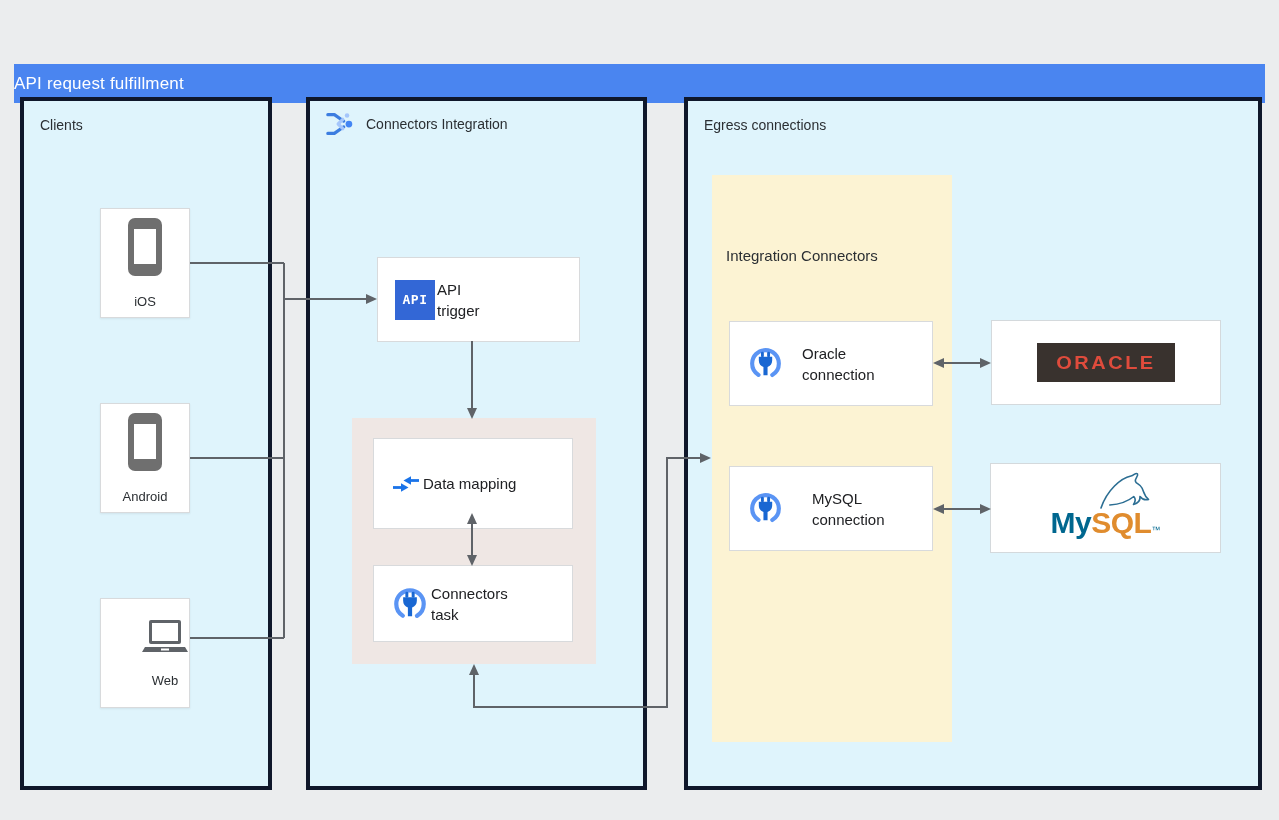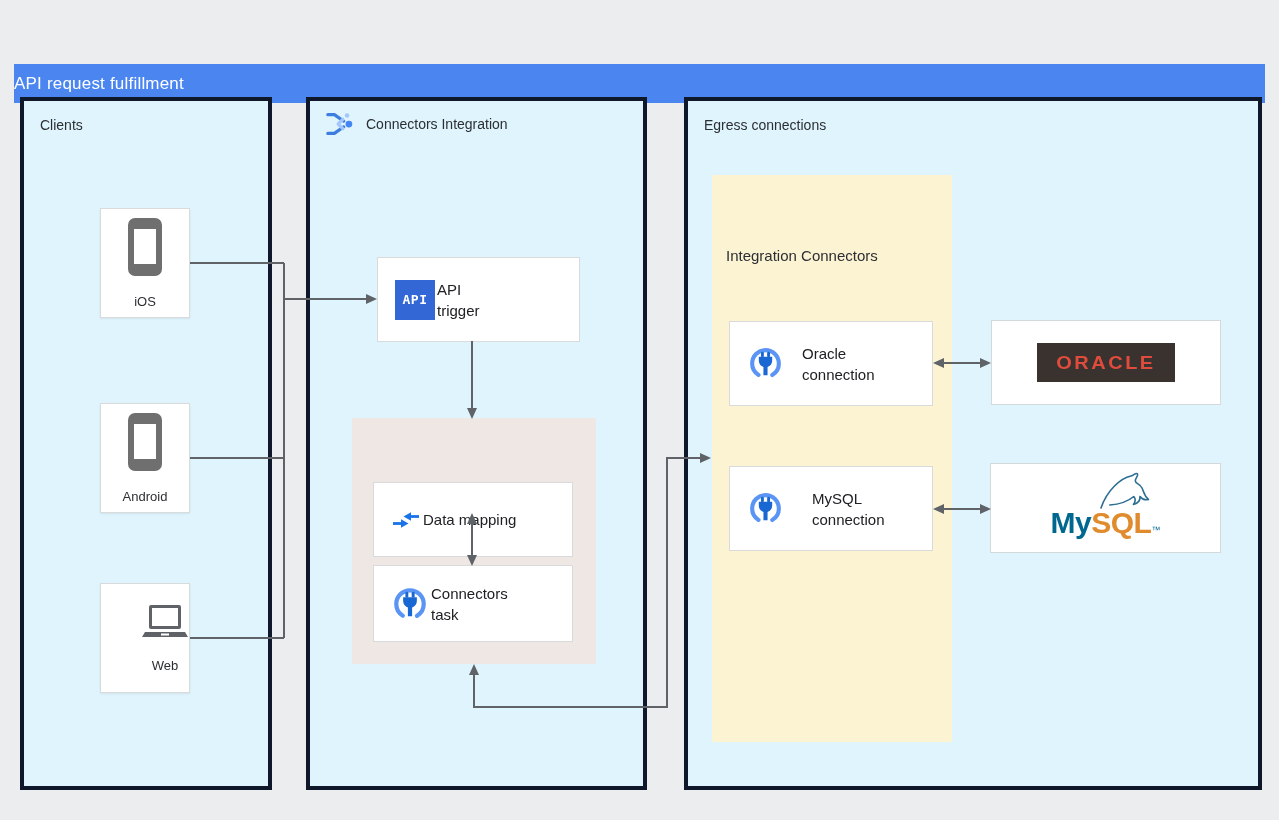--- a/index.html
+++ b/index.html
@@ -94,21 +94,21 @@
 <div class="abs client-card" style="top:403px;">
   <span>
     <svg width="40" height="60" viewBox="0 0 40 60">
       <rect x="3" y="1" width="34" height="58" rx="7" fill="#6F6F6F"></rect>
       <rect x="9" y="12" width="22" height="35" fill="#fff"></rect>
     </svg>
   </span>
   <span class="lbl">Android</span>
 </div>
 
-<div class="abs client-card" style="top:583px;padding-left:40px;">
+<div class="abs client-card" style="top:598px;padding-left:40px;">
   <span>
     <svg width="48" height="38" viewBox="0 0 48 38">
       <rect x="8" y="2" width="32" height="24" rx="2" fill="#5F6368"></rect>
       <rect x="11" y="5" width="26" height="18" fill="#fff"></rect>
       <path d="M4 29 H44 L47 34 H1 Z" fill="#5F6368"></path>
       <rect x="20" y="30.5" width="8" height="2" fill="#fff"></rect>
     </svg>
   </span>
   <span class="lbl">Web</span>
 </div>
@@ -131,21 +131,21 @@
 </div>
 
 <div class="abs node-card" style="left:377px; top:257px; width:203px; height:85px;">
   <span class="api-icon">API</span>
   <span class="node-label">API
 trigger</span>
 </div>
 
 <div class="abs group-box" style="left:352px; top:418px; width:244px; height:246px;"></div>
 
-<div class="abs node-card" style="left:373px; top:438px; width:200px; height:75px;margin-top:44px;">
+<div class="abs node-card" style="left:373px; top:438px; width:200px; height:91px;">
   <span>
     <svg width="30" height="24" viewBox="0 0 30 24">
       <g fill="#1A73E8" stroke="#1A73E8">
         <path d="M2 15.5 H10" stroke-width="2.8" fill="none"></path>
         <path d="M10 11.3 L17.5 15.5 L10 19.7 Z" stroke="none"></path>
         <path d="M28 8.5 H20" stroke-width="2.8" fill="none"></path>
         <path d="M20 4.3 L12.5 8.5 L20 12.7 Z" stroke="none"></path>
       </g>
     </svg>
   </span>

